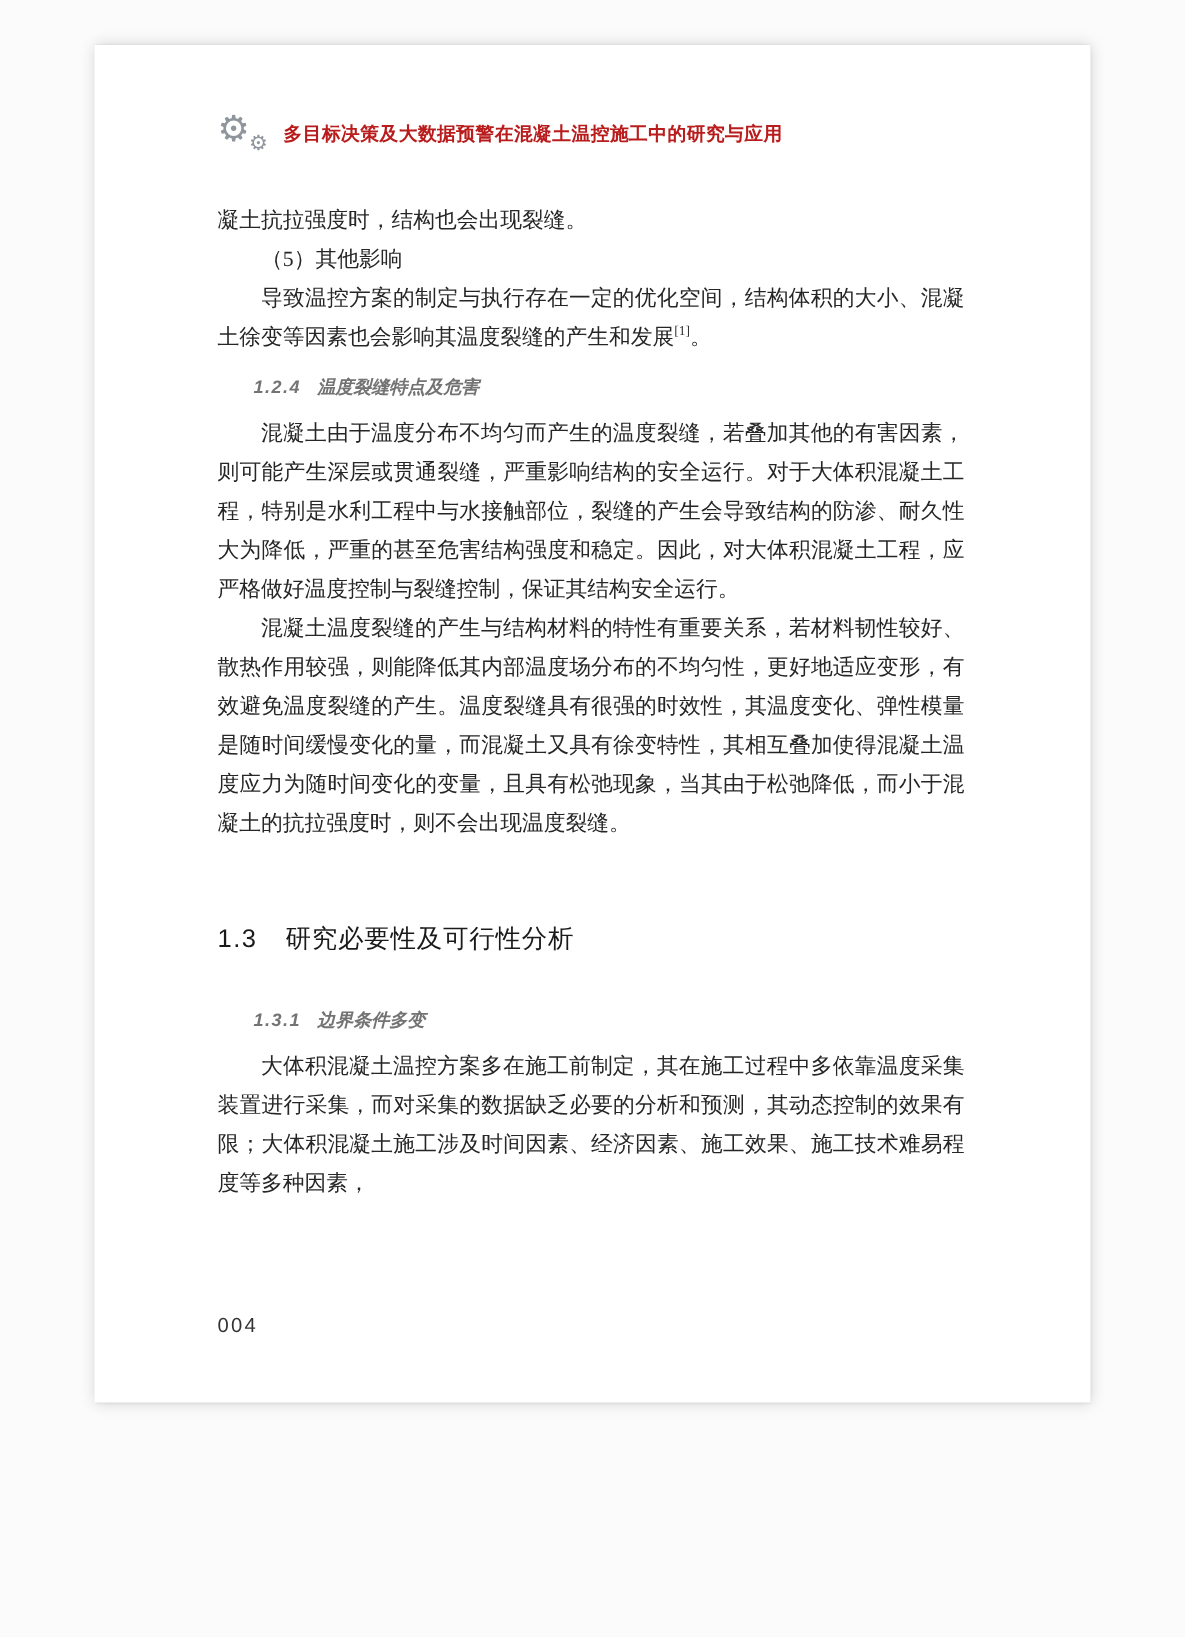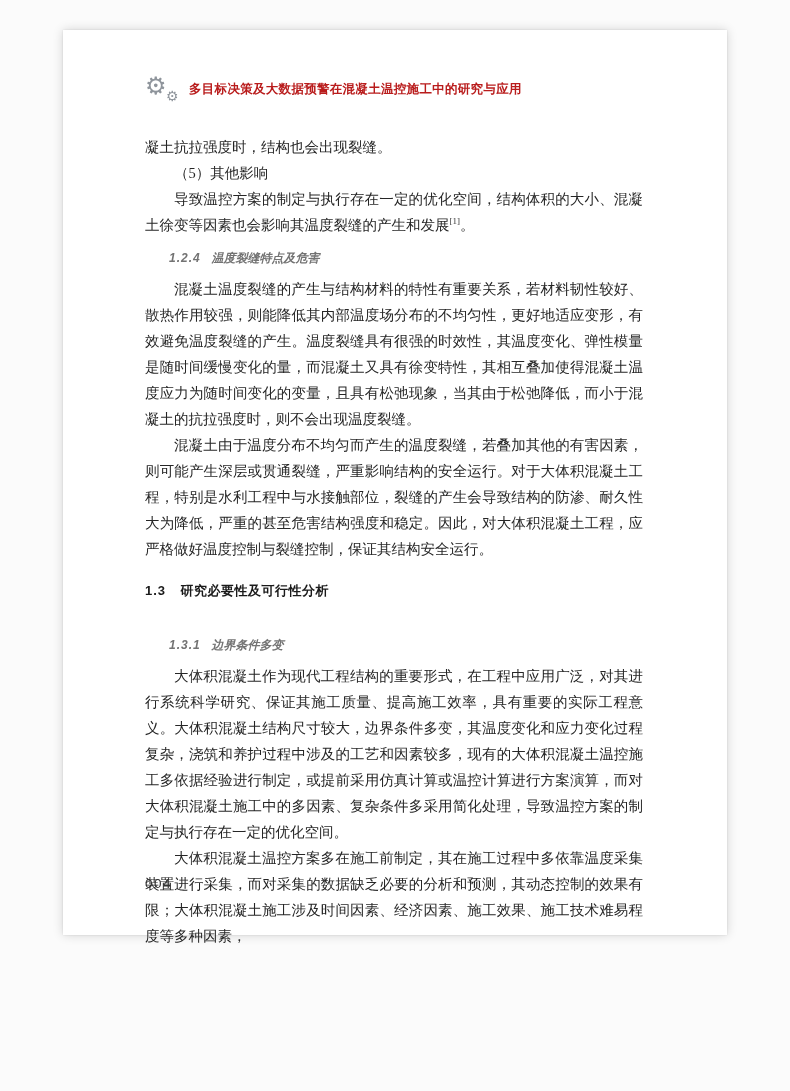--- a/index.html
+++ b/index.html
@@ -40,22 +40,22 @@
 
   .sub-heading {
     font-family: "Liberation Sans", "DejaVu Sans", sans-serif;
     font-size: 12px; font-weight: bold; color: #737373;
     text-indent: 2em; line-height: 26px; margin: 7px 0 5px; font-style: italic;
   }
   .sub-heading .h-num { margin-right: 0.9em; letter-spacing: 1px; }
 
   .section-heading {
     font-family: "Liberation Sans", "DejaVu Sans", sans-serif;
-    font-size: 13px; font-weight: bold; color: #1a1a1a;
-    margin: 16px 0 28px; letter-spacing: 0.5px; text-indent: 0;
+    font-size: 17px; font-weight: normal; color: #1a1a1a;
+    margin: 51px 0 28px; letter-spacing: 0.5px; text-indent: 0;
   }
   .section-heading .h-num { margin-right: 1.1em; letter-spacing: 1px; }
 
   .page-number {
     position: absolute; left: 82px; bottom: 44px;
     font-family: "Liberation Sans", "DejaVu Sans", sans-serif;
     font-size: 13.5px; color: #333333; letter-spacing: 1.5px; text-align: center;
   }
 </style>
 </head>
@@ -76,29 +76,28 @@
       <main class="page-body">
 
         <p class="para no-indent">凝土抗拉强度时，结构也会出现裂缝。</p>
 
         <p class="para">（5）其他影响</p>
 
         <p class="para"><span>导致温控方案的制定与执行存在一定的优化空间，结构体积的大小、混凝土徐变等因素也会影响其温度裂缝的产生和发展</span><sup class="ref">[1]</sup><span>。</span></p>
 
         <h4 class="sub-heading"><span class="h-num">1.2.4</span><span>温度裂缝特点及危害</span></h4>
 
+        <p class="para">混凝土由于温度分布不均匀而产生的温度裂缝，若叠加其他的有害因素，则可能产生深层或贯通裂缝，严重影响结构的安全运行。对于大体积混凝土工程，特别是水利工程中与水接触部位，裂缝的产生会导致结构的防渗、耐久性大为降低，严重的甚至危害结构强度和稳定。因此，对大体积混凝土工程，应严格做好温度控制与裂缝控制，保证其结构安全运行。</p>
+
         <p class="para">混凝土温度裂缝的产生与结构材料的特性有重要关系，若材料韧性较好、散热作用较强，则能降低其内部温度场分布的不均匀性，更好地适应变形，有效避免温度裂缝的产生。温度裂缝具有很强的时效性，其温度变化、弹性模量是随时间缓慢变化的量，而混凝土又具有徐变特性，其相互叠加使得混凝土温度应力为随时间变化的变量，且具有松弛现象，当其由于松弛降低，而小于混凝土的抗拉强度时，则不会出现温度裂缝。</p>
-
-        <p class="para">混凝土由于温度分布不均匀而产生的温度裂缝，若叠加其他的有害因素，则可能产生深层或贯通裂缝，严重影响结构的安全运行。对于大体积混凝土工程，特别是水利工程中与水接触部位，裂缝的产生会导致结构的防渗、耐久性大为降低，严重的甚至危害结构强度和稳定。因此，对大体积混凝土工程，应严格做好温度控制与裂缝控制，保证其结构安全运行。</p>
 
         <h2 class="section-heading"><span class="h-num">1.3</span><span>研究必要性及可行性分析</span></h2>
 
         <h4 class="sub-heading"><span class="h-num">1.3.1</span><span>边界条件多变</span></h4>
 
-        <p class="para">大体积混凝土作为现代工程结构的重要形式，在工程中应用广泛，对其进行系统科学研究、保证其施工质量、提高施工效率，具有重要的实际工程意义。大体积混凝土结构尺寸较大，边界条件多变，其温度变化和应力变化过程复杂，浇筑和养护过程中涉及的工艺和因素较多，现有的大体积混凝土温控施工多依据经验进行制定，或提前采用仿真计算或温控计算进行方案演算，而对大体积混凝土施工中的多因素、复杂条件多采用简化处理，导致温控方案的制定与执行存在一定的优化空间。</p>
 
         <p class="para">大体积混凝土温控方案多在施工前制定，其在施工过程中多依靠温度采集装置进行采集，而对采集的数据缺乏必要的分析和预测，其动态控制的效果有限；大体积混凝土施工涉及时间因素、经济因素、施工效果、施工技术难易程度等多种因素，</p>
 
       </main>
 
       <span class="page-number">004</span>
 
     </div>
   </div>
 </div>

